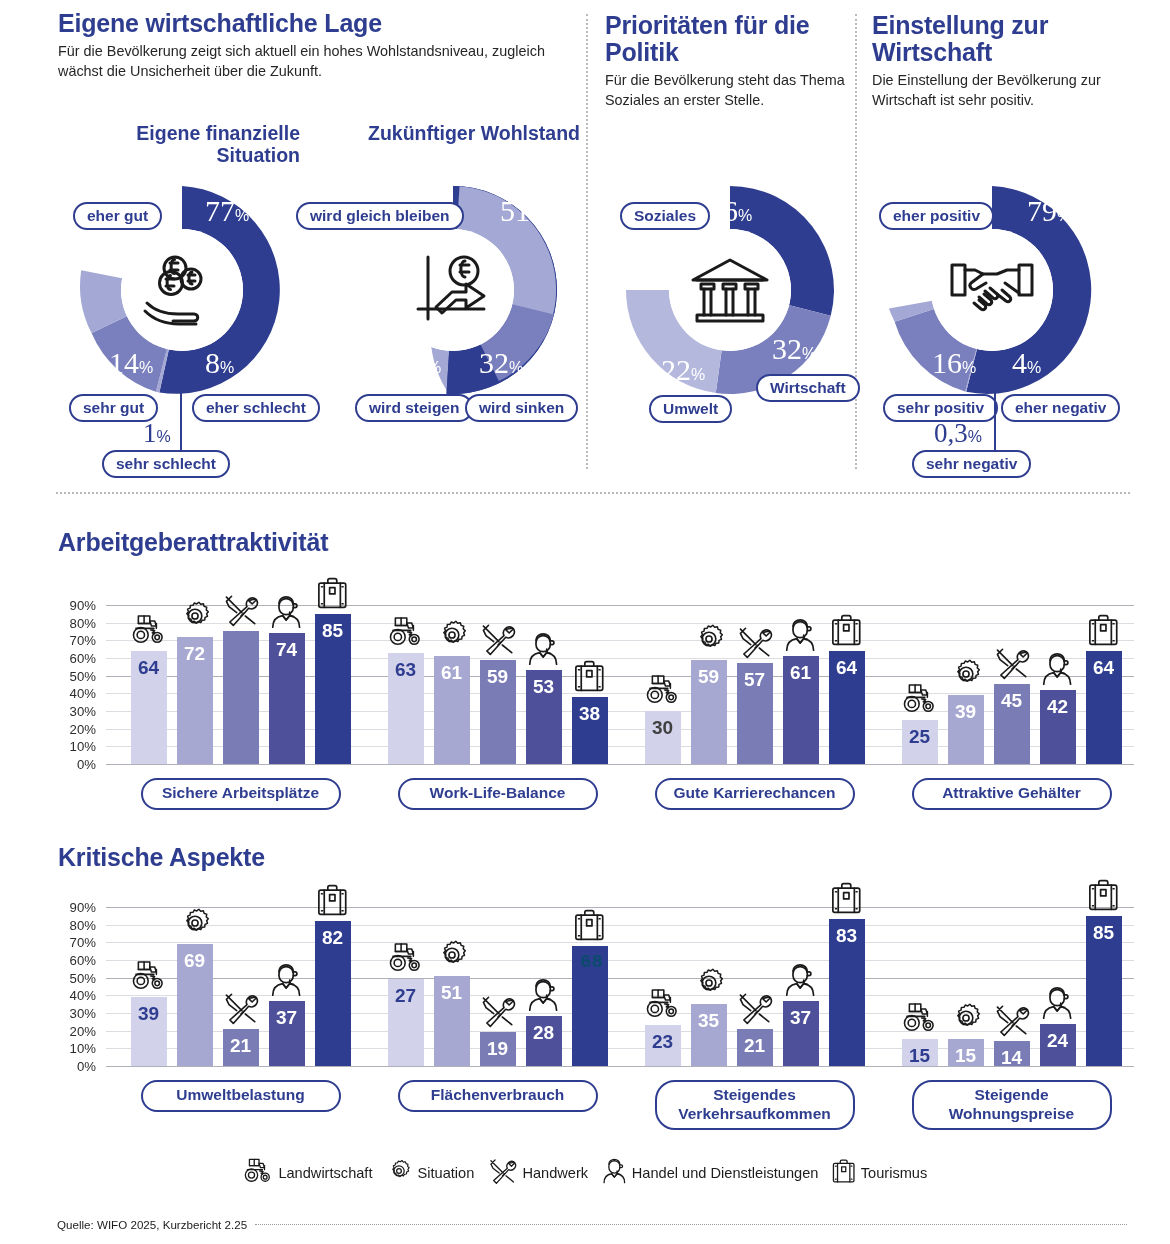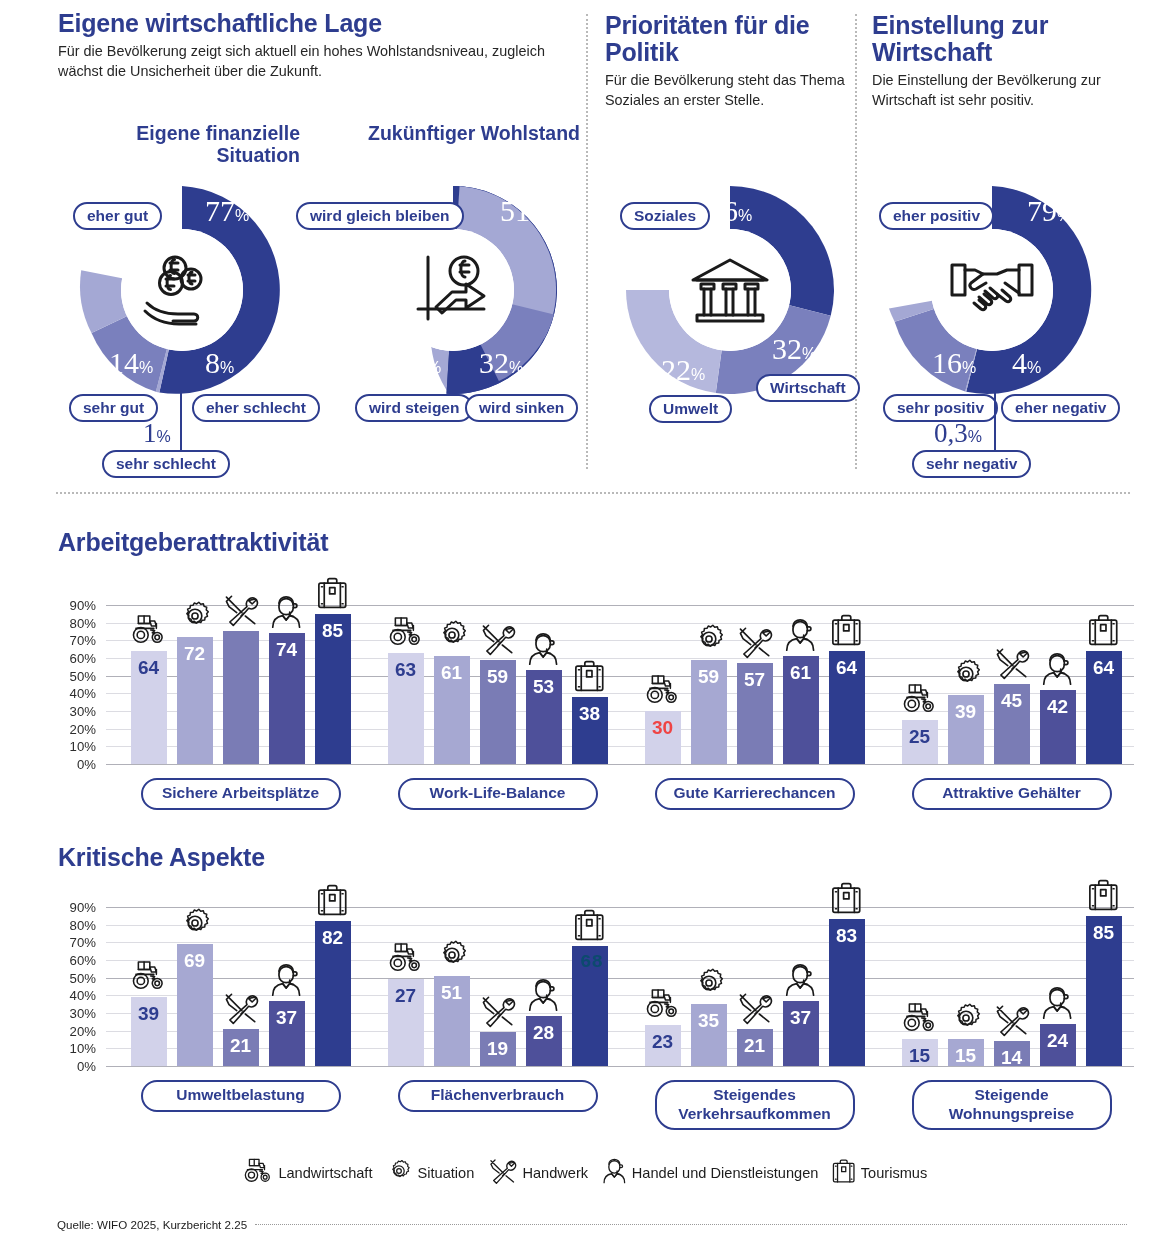--- a/index.html
+++ b/index.html
@@ -458,21 +458,21 @@
                 <path d="M12 8 V5 a2 2 0 0 1 2 -2 h6 a2 2 0 0 1 2 2 V8"></path>
                 <path d="M8 8 V35 M26 8 V35"></path>
                 <rect x="14" y="13" width="6" height="7"></rect>
                 <path d="M5 12 h1 M5 31 h1 M28 12 h1 M28 31 h1"></path>
               </g>
             </svg>
           </div>
         </div>
         <div class="group" style="left: 538.5px; width: 220px;">
           <div class="bar" style="left: 0px; width: 36px; height: 53.0526px; background: rgb(210, 210, 234);"></div>
-          <div class="barlabel" style="left: 0px; width: 36px; bottom: 27.0526px; color: #ef4444;">30</div>
+          <div class="barlabel" style="left: 0px; width: 36px; bottom: 27.0526px; color: #404040;">30</div>
           <div class="baricon" style="left: 0px; width: 36px; bottom: 57.0526px;">
             <svg width="40.12" height="34" viewBox="0 0 44 38">
               <g fill="none" stroke="#1a1a1a" stroke-width="1.9" stroke-linecap="round" stroke-linejoin="round">
                 <rect x="9" y="2" width="14" height="9"></rect>
                 <path d="M9 11 h14 M16 2 V11"></path>
                 <path d="M23 8 h6 l2 6 h-6 z"></path>
                 <path d="M31 11 v6"></path>
                 <path d="M6 17 h22"></path>
                 <circle cx="12" cy="25" r="9"></circle>
                 <circle cx="12" cy="25" r="4.5"></circle>

